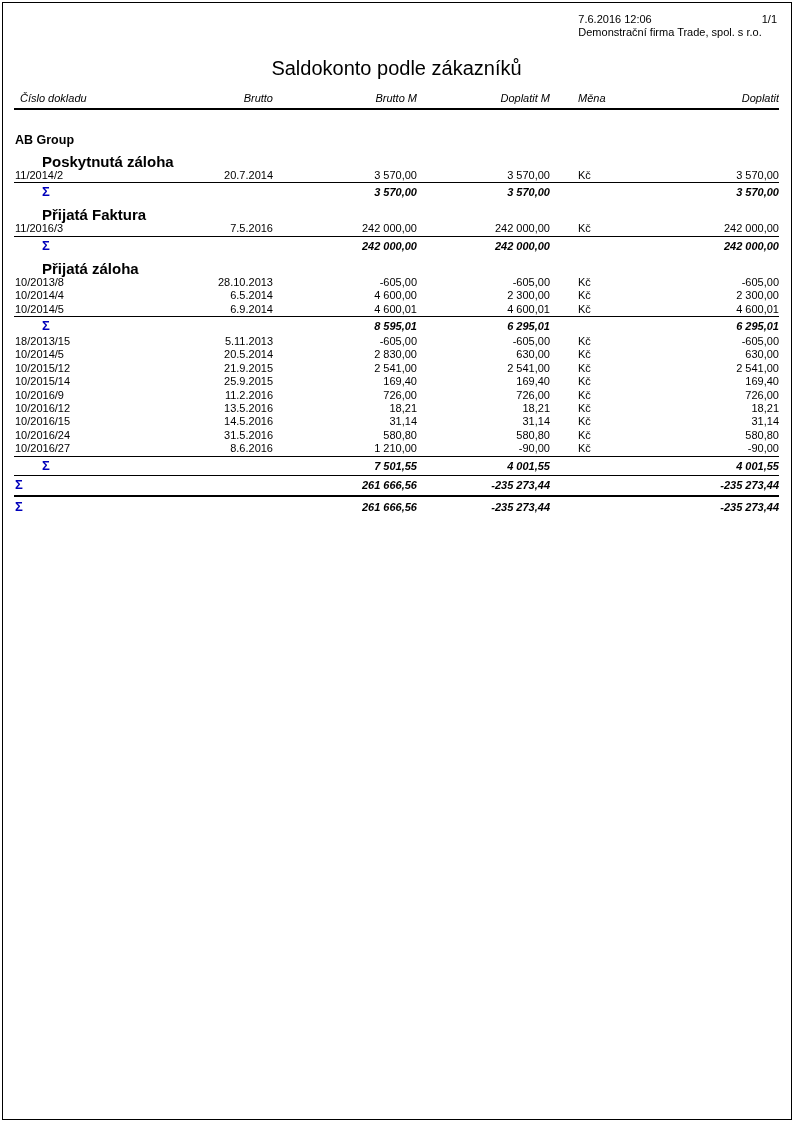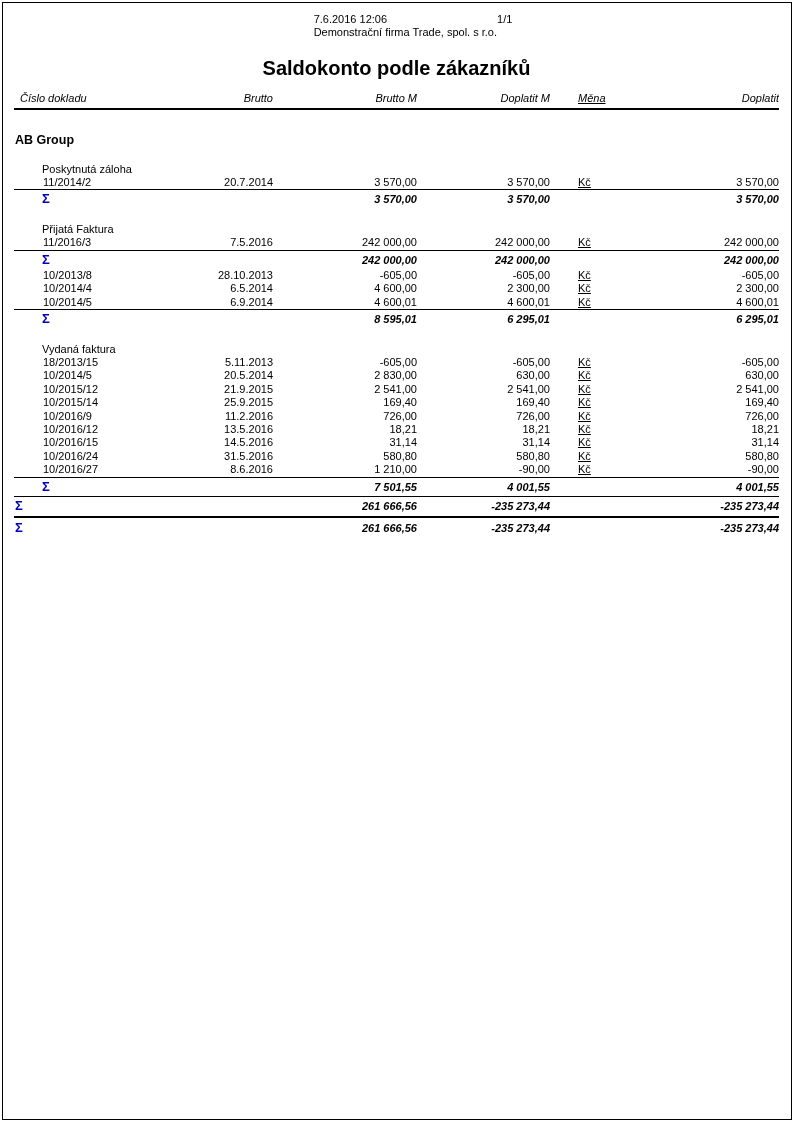--- a/index.html
+++ b/index.html
@@ -8,37 +8,37 @@
     background: #ffffff; padding: 2px;
   }
   .frame {
     height: 100%; box-sizing: border-box;
     border: 1px solid #000000;
     padding: 10px 12px 0 11px;
     font-family: "Liberation Sans", sans-serif;
     font-size: 11px; color: #000000;
     overflow: hidden;
   }
-  .report-header { display: flex; justify-content: center; align-items: flex-start; margin-left: 32px; }
+  .report-header { display: flex; justify-content: flex-end; align-items: flex-start; margin-left: 32px; }
   .report-header .line { line-height: 13px; padding-left: 3px; }
   .page-num { line-height: 13px; padding-right: 2px; }
   .page-title {
-    text-align: center; font-weight: bold; font-size: 20px;
+    text-align: center; font-weight: normal; font-size: 20px;
     margin: 17px 0 12px 0; line-height: 24px;
   }
   .row { display: grid; grid-template-columns: 110px 129px 124px 113px 58px 1fr; gap: 20px; }
   .c { overflow: hidden; white-space: nowrap; }
   .c2, .c3, .c4, .c6 { text-align: right; }
-  .c5 { padding-left: 8px; box-sizing: border-box; text-decoration: underline; }
+  .c5 { padding-left: 8px; box-sizing: border-box; }
   .header-row { font-style: italic; padding-bottom: 3px; border-bottom: 2px solid #000; line-height: 13px; }
   .header-row .c1 { padding-left: 6px; }
   .group-title { font-weight: bold; font-size: 12.5px; margin-top: 23px; line-height: 15px; padding-left: 1px; }
-  .section-title { font-weight: normal; font-size: 11px; margin-top: 14px; line-height: 14px; padding-left: 28px; }
+  .section-title { font-weight: bold; font-size: 15px; margin-top: 7px; line-height: 14px; padding-left: 28px; }
   .data-row { line-height: 13.4px; }
-  .data-row .c1 { padding-left: 1px; margin-left: 28px; }
+  .data-row .c1 { padding-left: 1px; }
   .rule-bottom { border-bottom: 1px solid #000; }
   .sum-row, .total-row { font-weight: bold; font-style: italic; line-height: 14px; padding: 2px 0; }
   .sum-row .c1 { padding-left: 28px; }
   .total-row .c1 { padding-left: 1px; }
   .sigma { font-style: normal; font-weight: bold; font-size: 13px; line-height: 13px; }
   .group-total { border-top: 1px solid #000; border-bottom: 2px solid #000; padding-bottom: 3px; }
   .grand-total { padding-top: 3px; }
 </style>
 </head>
 <body>
@@ -94,20 +94,21 @@
           <div class="c c6">242 000,00</div>
         </div>
         <div class="row sum-row">
           <div class="c c1 sigma" style="color: rgb(0, 0, 187);">Σ</div>
           <div class="c c2"></div>
           <div class="c c3">242 000,00</div>
           <div class="c c4">242 000,00</div>
           <div class="c c5"></div>
           <div class="c c6">242 000,00</div>
         </div>
+        <div class="section-title">Přijatá záloha</div>
         <div class="row data-row">
           <div class="c c1">10/2013/8</div>
           <div class="c c2">28.10.2013</div>
           <div class="c c3">-605,00</div>
           <div class="c c4">-605,00</div>
           <div class="c c5">Kč</div>
           <div class="c c6">-605,00</div>
         </div>
         <div class="row data-row">
           <div class="c c1">10/2014/4</div>
@@ -126,21 +127,20 @@
           <div class="c c6">4 600,01</div>
         </div>
         <div class="row sum-row">
           <div class="c c1 sigma" style="color: rgb(0, 0, 187);">Σ</div>
           <div class="c c2"></div>
           <div class="c c3">8 595,01</div>
           <div class="c c4">6 295,01</div>
           <div class="c c5"></div>
           <div class="c c6">6 295,01</div>
         </div>
-        <div class="section-title">Vydaná faktura</div>
         <div class="row data-row">
           <div class="c c1">18/2013/15</div>
           <div class="c c2">5.11.2013</div>
           <div class="c c3">-605,00</div>
           <div class="c c4">-605,00</div>
           <div class="c c5">Kč</div>
           <div class="c c6">-605,00</div>
         </div>
         <div class="row data-row">
           <div class="c c1">10/2014/5</div>

